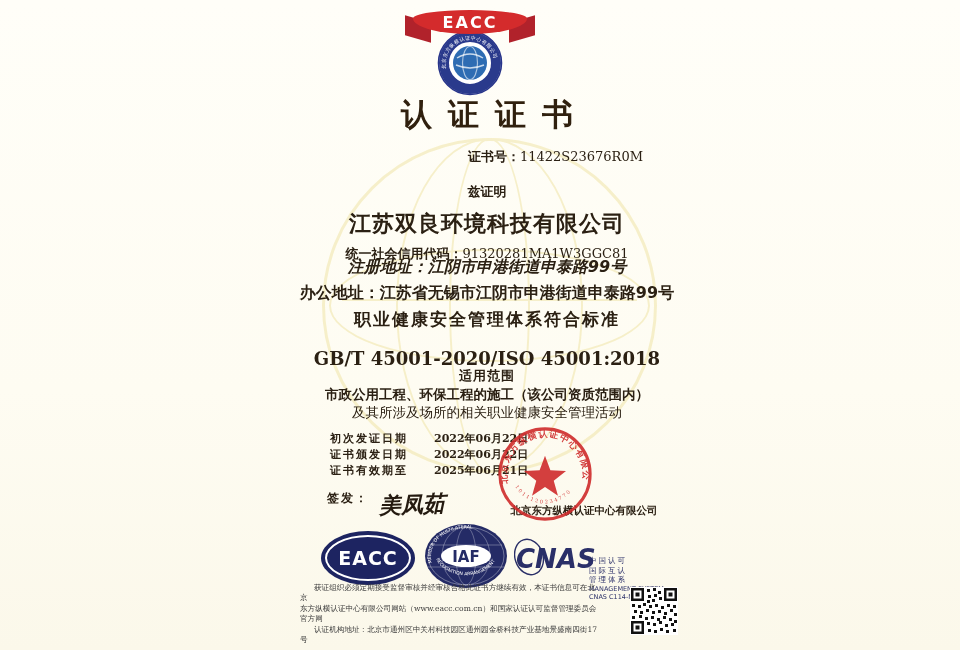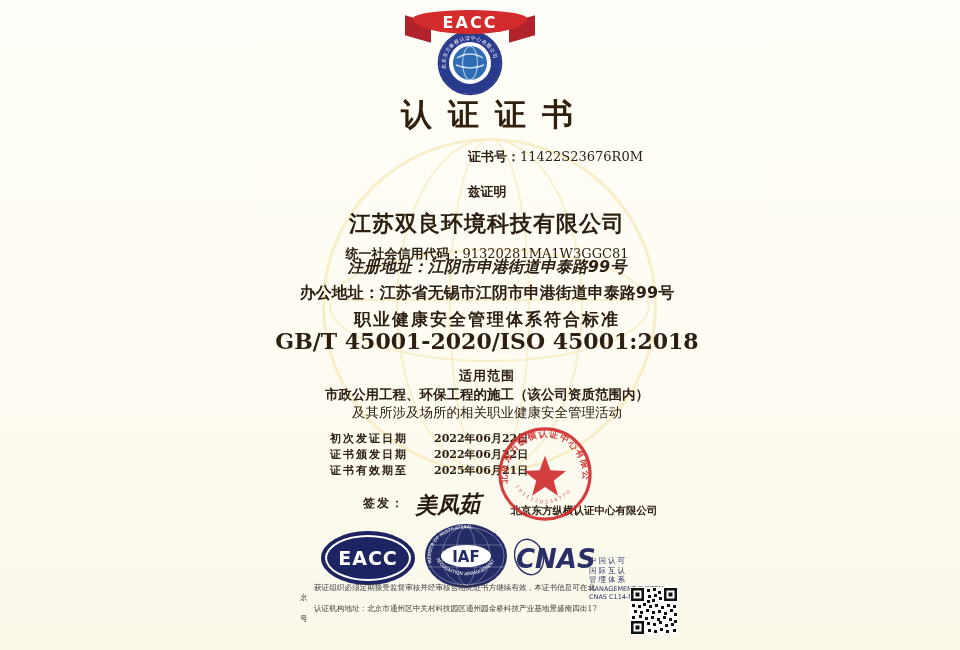--- a/index.html
+++ b/index.html
@@ -47,33 +47,33 @@
   .certno { left:287px; top:148px; width:356px; text-align:right; font-size:13px; color:#2b2013; }
   .certno .lab { font-weight:bold; }
 
   .intro { left:287px; top:183px; width:400px; font-size:13px; font-weight:bold; }
   .company { left:247px; top:209px; width:480px; font-size:22px; font-weight:bold; letter-spacing:1px; }
   .credit { left:287px; top:245px; width:400px; font-size:13px; }
   .credit .lab { font-weight:bold;text-align:center; }
   .addr1 { left:247px; top:257px; width:480px; font-size:16px; font-weight:bold;font-style:italic; }
   .addr2 { left:247px; top:283px; width:480px; font-size:16px; font-weight:bold; }
   .system { left:247px; top:308px; width:480px; font-size:17px; font-weight:bold; letter-spacing:2px; }
-  .standard { left:247px; top:328px; width:480px; font-size:22px; font-weight:600; }
+  .standard { left:247px; top:348px; width:480px; font-size:18px; font-weight:600; }
   .scope-label { left:287px; top:367px; width:400px; font-size:13px; font-weight:bold; letter-spacing:1px; }
   .scope1 { left:227px; top:386px; width:520px; font-size:13.5px; font-weight:bold; }
   .scope2 { left:227px; top:404px; width:520px; font-size:13.5px; font-weight:normal; }
 
   
   .dates { left:330px; top:430px; }
   .dates .row { display:flex; gap:14px; height:16px; align-items:center;text-align:right; }
   .dates .lab { font-size:11px; font-weight:bold; letter-spacing:2px; }
   .dates .val { font-size:11px; font-weight:bold;margin-left:12px; }
 
   
-  .sign { left:327px; top:490px; display:flex; align-items:center; gap:10px;margin-left:36px; }
+  .sign { left:327px; top:490px; display:flex; align-items:flex-start; gap:10px; }
   .sign .lab { font-size:12px; font-weight:bold; letter-spacing:2px; padding-bottom:4px; }
   .sign .name { font-size:22px; font-weight:bold; font-style:italic; transform:rotate(-2deg); color:#241a10; }
 
   
   .seal { left:497px; top:426px; width:96px; height:96px; z-index:3; opacity:.9; }
   .issuer { left:500px; top:504px; width:168px; font-size:10.5px; font-weight:bold; text-align:center; z-index:2; }
 
   
   .eacc-oval { left:321px; top:531px; width:94px; height:54px; background:#1d2461;
                border-radius:50%; display:flex; align-items:center; justify-content:center; }
@@ -221,20 +221,21 @@
 <div class="abs layer cnas-text">
   <div class="cn">中国认可</div>
   <div class="cn">国际互认</div>
   <div class="cn">管理体系</div>
   <div class="en">MANAGEMENT SYSTEM</div>
   <div class="en">CNAS C114-M</div>
 </div>
 
 <div class="abs layer fineprint">
   <p class="ind">获证组织必须定期接受监督审核并经审核合格此证书方继续有效，本证书信息可在北京</p>
+  <p>东方纵横认证中心有限公司网站（www.eacc.com.cn）和国家认证认可监督管理委员会官方网</p>
   <p class="ind">认证机构地址：北京市通州区中关村科技园区通州园金桥科技产业基地景盛南四街17号</p>
 
 </div>
 
 <svg class="abs layer qr" viewBox="0 0 48 48">
   <rect x="0" y="0" width="48" height="48" fill="#ffffff"></rect>
   <rect x="1" y="1" width="13" height="13" fill="#111"></rect>
     <rect x="3.5" y="3.5" width="8" height="8" fill="#fff"></rect>
     <rect x="5.5" y="5.5" width="4" height="4" fill="#111"></rect>
   <rect x="34" y="1" width="13" height="13" fill="#111"></rect>

